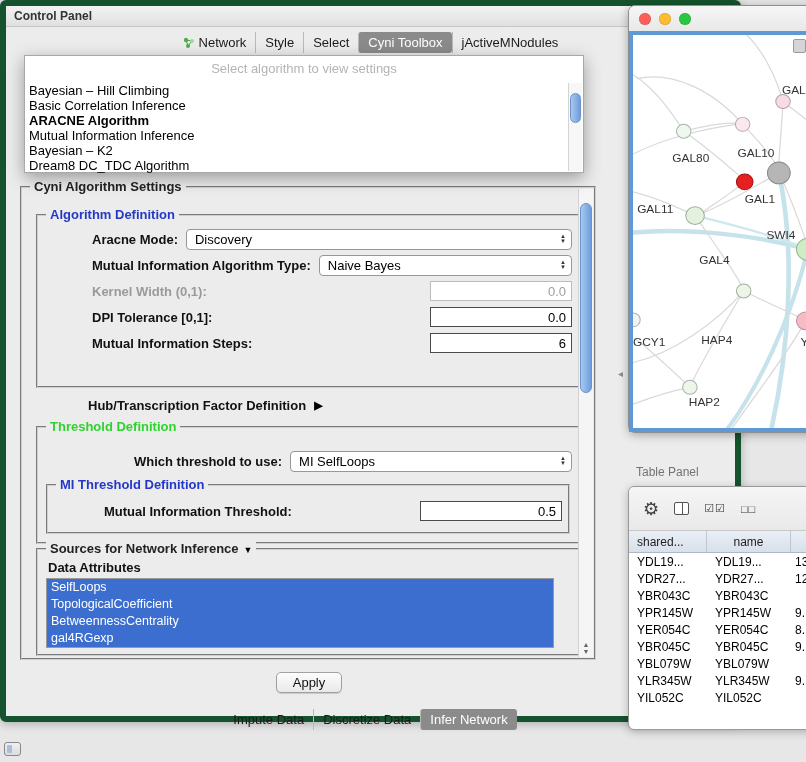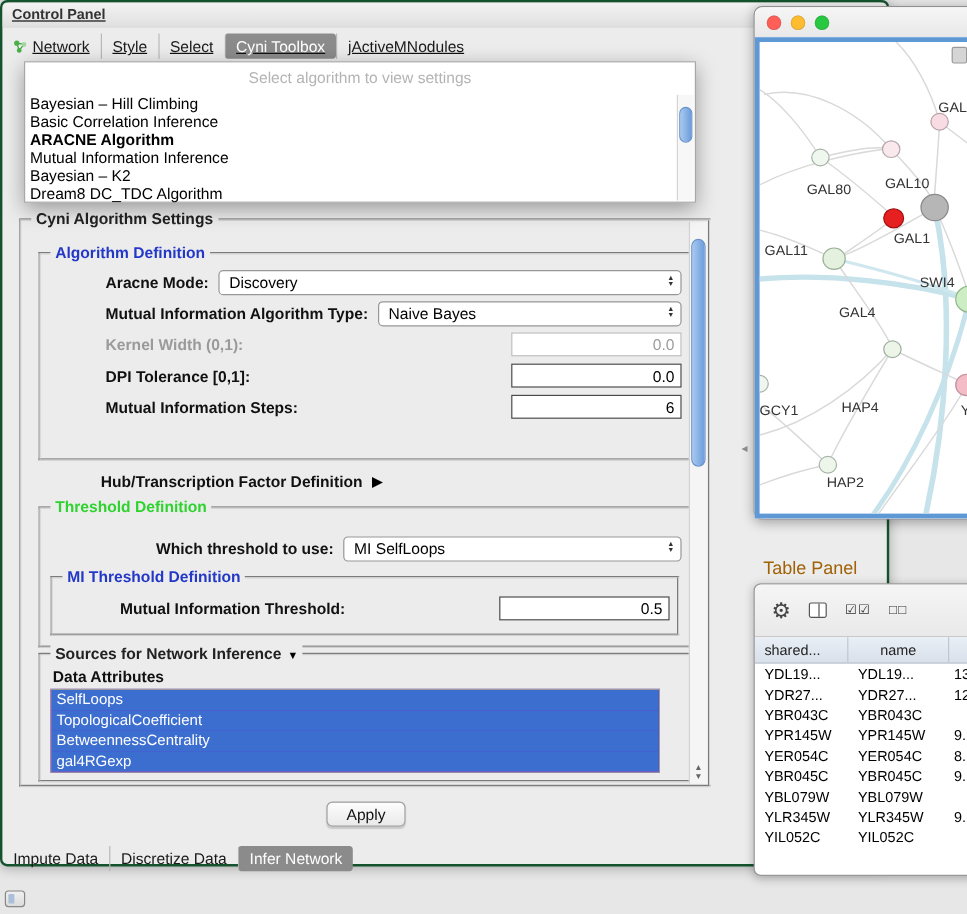--- a/index.html
+++ b/index.html
@@ -5,35 +5,34 @@
   * { margin:0; padding:0; box-sizing:border-box; }
   html,body { background:#d9d9d9; }
   #page {
     position:relative; width:806px; height:762px; overflow:hidden;
     background:#e7e7e7; font-family:"Liberation Sans", sans-serif;
     font-size:13px; color:#111; cursor:default;
   }
   
   #control-panel {
     position:absolute; left:0; top:8; width:741px; height:722px;
-    background:#ececec; border:2px solid #14532d; border-radius:6px;
+    background:#ececec; border:6px solid #14532d; border-radius:6px;
     box-shadow:0 2px 10px rgba(0,0,0,.25);
-    text-decoration:underline;
   }
   .cp-titlebar {
     height:21px; display:flex; align-items:center; padding:0 8px;
     background:linear-gradient(#f3f3f3,#e0e0e0);
     border-bottom:1px solid #c6c6c6; border-radius:6px 6px 0 0;
   }
   .cp-title { font-size:12px; font-weight:bold; color:#333; }
   .cp-btns { margin-left:auto; display:flex; gap:9px; align-items:center; }
   .float-btn { font-size:11px; color:#444; }
   .close-btn { font-size:12px; font-weight:bold; color:#222; }
   .cp-tabs, .bottom-tabs {
-    display:flex; justify-content:flex-start; align-items:center; height:27px;
+    display:flex; justify-content:center; align-items:center; height:27px;
   }
   .cp-tabs { margin-top:2px; }
   .cp-tab { padding:3px 9px; display:flex; align-items:center; gap:4px; white-space:nowrap; color:#1a1a1a; }
   .cp-tab + .cp-tab { border-left:1px solid #b9b9b9; }
   .cp-tab.selected { background:var(--tab-selected-bg,#8b8b8b); color:#fff; border-radius:3px; }
   .tab-icon { display:block; }
   .bottom-tabs { position:absolute; left:0; right:0; top:700px; }
   
   .group { position:absolute; border:2px groove #cfcfcf; }
   .group-title {
@@ -124,21 +123,21 @@
   .light.red { background:var(--traffic-red,#ff5f57); }
   .light.yellow { background:var(--traffic-yellow,#febc2e); }
   .light.green { background:var(--traffic-green,#28c840); }
   .net-canvas {
     position:absolute; left:0; right:0; top:25px; bottom:0;
     border:4px solid var(--focus-ring-blue,#5e99d6); background:#fff; overflow:hidden;
   }
   .net-canvas svg { position:absolute; left:0; top:0; width:100%; height:100%; }
   .net-pan { position:absolute; left:160px; top:4px; width:13px; height:14px; background:#d5d5d5; border:1px solid #9a9a9a; border-radius:2px; }
   
-  #table-panel-label { position:absolute; left:636px; top:465px; font-size:15px; color:#a16207; }
+  #table-panel-label { position:absolute; left:636px; top:465px; font-size:12px; color:#737373; }
   #table-window {
     position:absolute; left:628px; top:486px; width:190px; height:244px;
     background:#fff; border:1px solid #999; border-radius:6px 0 0 6px;
     box-shadow:0 2px 8px rgba(0,0,0,.25); overflow:hidden;
   }
   .table-toolbar {
     height:44px; display:flex; align-items:center; gap:15px; padding-left:14px;
     background:linear-gradient(#f5f5f5,#e9e9e9); border-bottom:1px solid #c8c8c8; border-radius:6px 0 0 0;
   }
   .tb-glyph.gear { font-size:18px; color:#444; }

